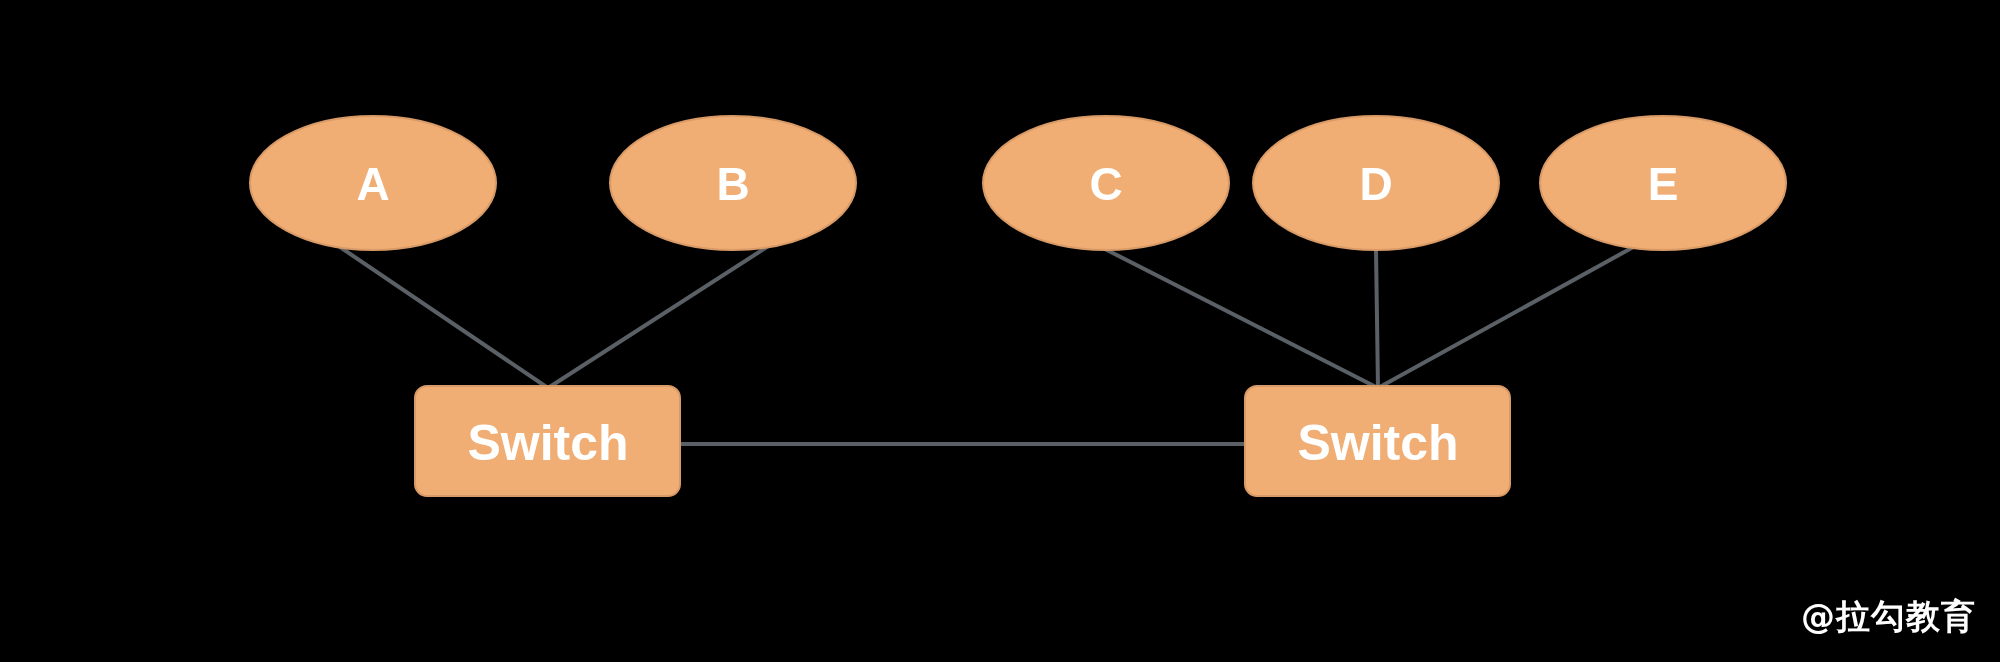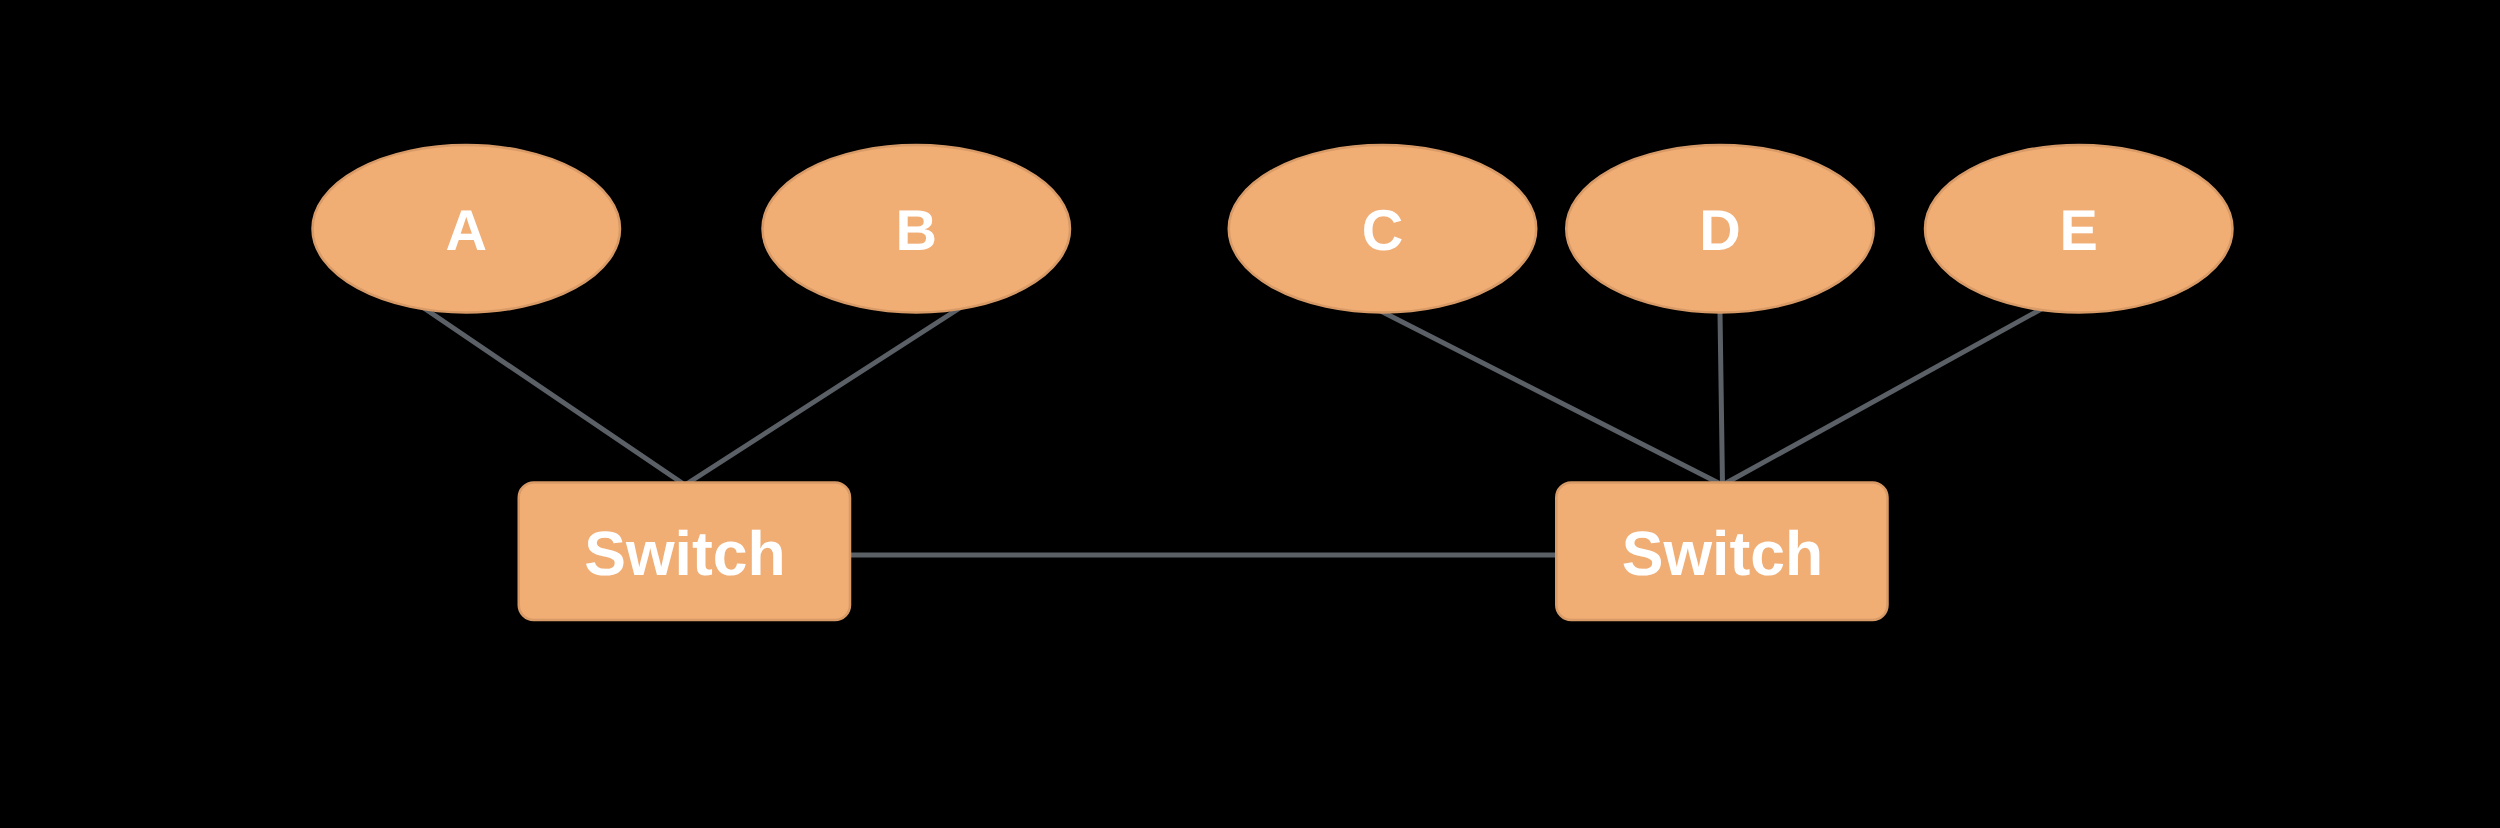--- a/index.html
+++ b/index.html
@@ -93,14 +93,15 @@
       <text class="node-label switch-label" x="548" y="443">Switch</text>
     </g>
 
     <g>
       <rect x="1245" y="386" width="265" height="110" rx="12" ry="12" fill="#F0AD74" stroke="#D89A66" stroke-width="2"></rect>
       <text class="node-label switch-label" x="1378" y="443">Switch</text>
     </g>
 
   </svg>
 
+  <div class="watermark">@拉勾教育</div>
 
 </div>
 
 </body></html>

